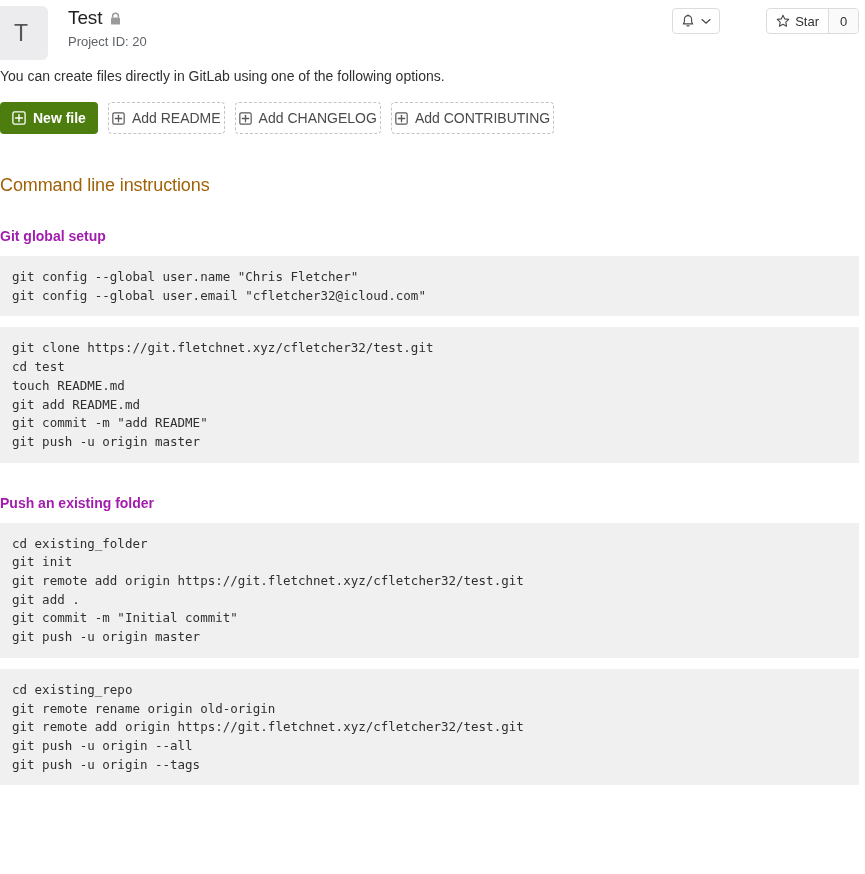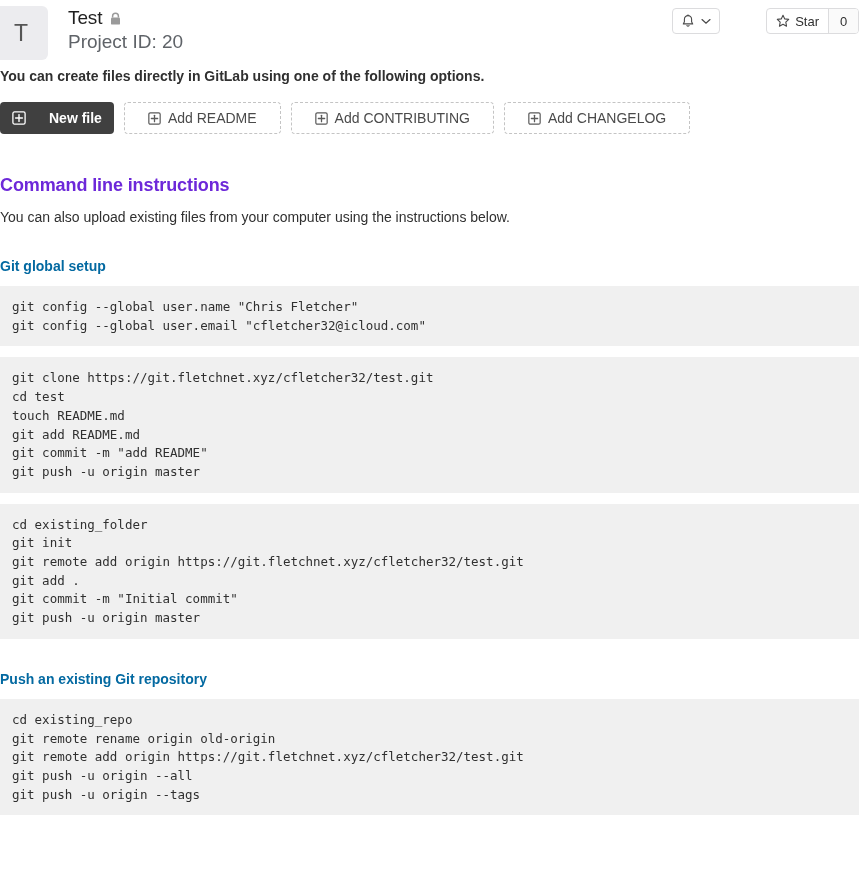--- a/index.html
+++ b/index.html
@@ -33,21 +33,21 @@
     margin-left: 0px;
   }
   .project-meta { margin-left: 20px; padding-top: 1px; }
   .project-title-row { display: flex; align-items: center; gap: 7px; }
   .project-title {
     font-size: 19px; font-weight: normal; color: #1f1f1f;
     letter-spacing: -0.1px; line-height: 22px;
   }
   .lock-icon { display: inline-flex; margin-top: 2px; }
   .project-id {
-    font-size: 19px; color: #5f6368; margin-top: 5px; line-height: 16px;
+    font-size: 13px; color: #5f6368; margin-top: 5px; line-height: 16px;
   }
 
   .header-actions {
     position: absolute; top: 8px; right: 6px;
     display: flex; align-items: center; gap: 10px;
   }
   .btn-notif {
     display: flex; align-items: center; gap: 6px;
     height: 26px; padding: 0 8px;
     border: 1px solid #dcdcde; border-radius: 4px;
@@ -71,45 +71,45 @@
     background: #fafafa;
   }
 
   
   .content { padding: 0 6px; }
   h1.empty-title {
     font-size: 22px; font-weight: bold; color: #1f1f1f;
     margin: 28px 0 0 0; line-height: 26px; letter-spacing: -0.2px;
   }
   p.empty-sub {
-    font-size: 14px; color: #303030; margin: 11px 0 0 0; line-height: 18px; font-weight: bold;
+    font-size: 14px; color: #303030; margin: 11px 0 0 0; line-height: 18px;
   }
 
   .btn-row { display: flex; align-items: center; gap: 10px; margin-top: 17px; }
   .btn-new-file {
-    display: flex; align-items: center; gap: 23px;
+    display: flex; align-items: center; gap: 7px;
     height: 32px; padding: 0 12px;
-    background: #404040; border-radius: 4px;
+    background: #4d7c0f; border-radius: 4px;
     color: #ffffff; font-size: 14px; font-weight: bold;
   }
   .btn-dashed {
     display: flex; align-items: center; gap: 7px;
-    height: 32px; padding: 0 23px;
+    height: 32px; padding: 0 3px;
     border: 1px dashed #c4c4c4; border-radius: 4px;
     background: #fff; color: #4a4a4a; font-size: 14px;
   }
 
   h2.cli-title {
-    font-size: 18px; font-weight: bold; color: #6d28d9;
+    font-size: 18px; font-weight: normal; color: #a16207;
     margin: 40px 0 0 0; line-height: 22px; letter-spacing: -0.1px;
   }
   p.cli-sub { font-size: 14px; color: #303030; margin: 12px 0 0 0; line-height: 18px; }
 
   h3.sec-title {
-    font-size: 14px; font-weight: bold; color: #0369a1;
+    font-size: 14px; font-weight: bold; color: #a21caf;
     margin: 31px 0 0 0; line-height: 18px;
   }
   pre.code {
     margin: 11px 0 0 0;
     background: #f0f0f0;
     padding: 12px 12px 11px 12px;
     font-family: "DejaVu Sans Mono", "Liberation Mono", monospace;
     font-size: 12.5px;
     line-height: 18.7px;
     color: #303030;
@@ -201,58 +201,57 @@
 
 
       <div class="btn-dashed">
         <span>
           <svg width="13" height="13" viewBox="0 0 14 14">
             <rect x="0.9" y="0.9" width="12.2" height="12.2" rx="1.6" fill="none" stroke="#5a5a5a" stroke-width="1.3"></rect>
             <line x1="7" y1="3.6" x2="7" y2="10.4" stroke="#5a5a5a" stroke-width="1.4" stroke-linecap="round"></line>
             <line x1="3.6" y1="7" x2="10.4" y2="7" stroke="#5a5a5a" stroke-width="1.4" stroke-linecap="round"></line>
           </svg>
         </span>
-        <span>Add CONTRIBUTING</span>
+        <span>Add CHANGELOG</span>
       </div>
 
       <div class="btn-dashed">
         <span>
           <svg width="13" height="13" viewBox="0 0 14 14">
             <rect x="0.9" y="0.9" width="12.2" height="12.2" rx="1.6" fill="none" stroke="#5a5a5a" stroke-width="1.3"></rect>
             <line x1="7" y1="3.6" x2="7" y2="10.4" stroke="#5a5a5a" stroke-width="1.4" stroke-linecap="round"></line>
             <line x1="3.6" y1="7" x2="10.4" y2="7" stroke="#5a5a5a" stroke-width="1.4" stroke-linecap="round"></line>
           </svg>
         </span>
-        <span>Add CHANGELOG</span>
+        <span>Add CONTRIBUTING</span>
       </div>
 
     </div>
 
     <h2 class="cli-title">Command line instructions</h2>
-    <p class="cli-sub">You can also upload existing files from your computer using the instructions below.</p>
 
     <h3 class="sec-title">Git global setup</h3>
     <pre class="code">git config --global user.name "Chris Fletcher"
 git config --global user.email "cfletcher32@icloud.com"</pre>
 
     <pre class="code">git clone https://git.fletchnet.xyz/cfletcher32/test.git
 cd test
 touch README.md
 git add README.md
 git commit -m "add README"
 git push -u origin master</pre>
 
+    <h3 class="sec-title">Push an existing folder</h3>
     <pre class="code">cd existing_folder
 git init
 git remote add origin https://git.fletchnet.xyz/cfletcher32/test.git
 git add .
 git commit -m "Initial commit"
 git push -u origin master</pre>
 
-    <h3 class="sec-title">Push an existing Git repository</h3>
     <pre class="code">cd existing_repo
 git remote rename origin old-origin
 git remote add origin https://git.fletchnet.xyz/cfletcher32/test.git
 git push -u origin --all
 git push -u origin --tags</pre>
 
   </div>
 </div>
 
 </body></html>

